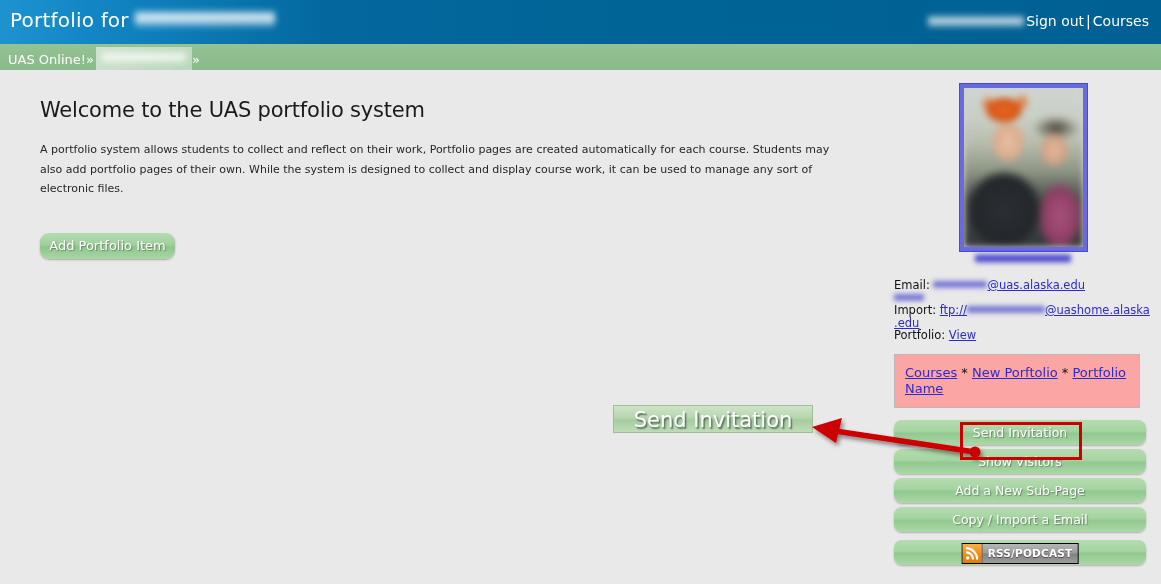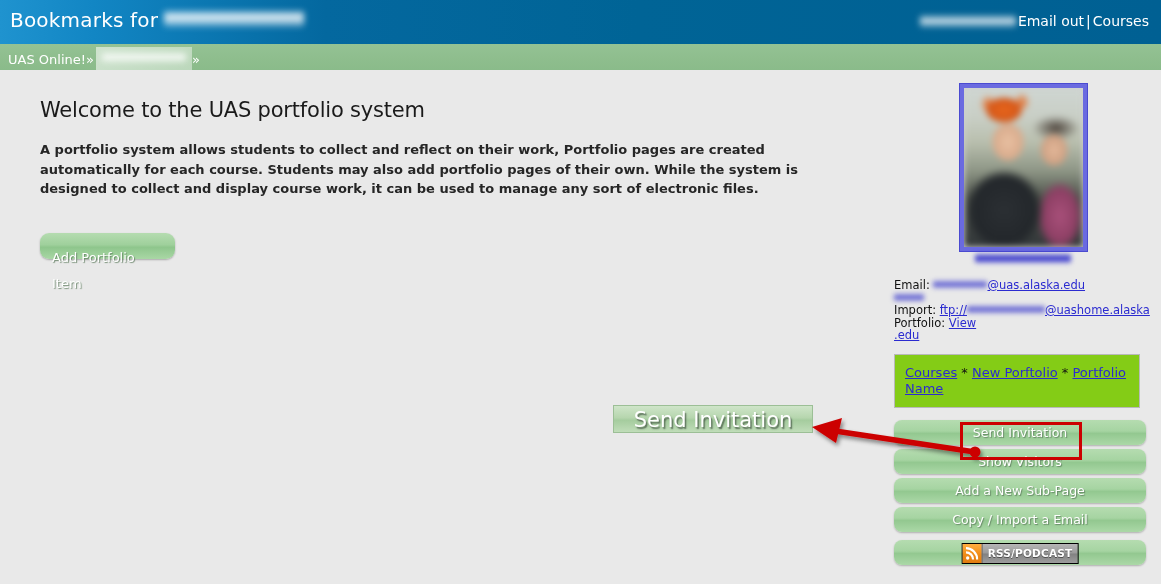--- a/index.html
+++ b/index.html
@@ -138,44 +138,43 @@
     width: 820px;
   }
   #page-title {
     font-size: 21px;
     font-weight: normal;
     color: #1a1a1a;
     margin: 0 0 18px 0;
     letter-spacing: -0.2px;
   }
   #intro-paragraph {
-    font-size: 13px;
+    font-size: 11px;
     line-height: 19.5px;
     color: #262626;
     margin: 0;
     width: 795px;
-    font-weight: bold;
   }
   #add-portfolio-item {
     position: absolute;
     left: 0;
     top: 135px;
     width: 135px;
     height: 26px;
     border-radius: 9px;
     background: linear-gradient(to bottom, #b5dcb0 0%, #9fd09c 45%, #8ec68c 55%, #a9d7a5 100%);
     box-shadow: 0 1px 2px rgba(0,0,0,0.28);
     color: #ffffff;
     font-size: 13px;
     line-height: 26px;
-    text-align: left;
+    text-align: center;
     text-shadow: 1px 1px 1px rgba(90,120,90,0.8);
     border: none;
     cursor: pointer;
-    padding: 12px;
+    padding: 0;
     font-family: "DejaVu Sans", sans-serif;
   }
 
   
   #sidebar {
     position: absolute;
     left: 894px;
     top: 84px;
     width: 258px;
   }
@@ -250,21 +249,21 @@
   }
   .r-email { width: 54px; }
   .r-home1 { width: 40px; }
   .r-home2 { width: 30px; }
   .r-files { width: 78px; }
 
   #nav-links-box {
     margin-top: 12px;
     width: 246px;
     border: 1px solid #b9b9b9;
-    background: #84cc16;
+    background: #fca5a5;
     padding: 10px 8px 10px 10px;
     font-size: 13px;
     line-height: 16px;
     box-sizing: border-box;
   }
   #nav-links-box a {
     color: #2b2bd0;
     text-decoration: underline;
   }
   #nav-links-box .star { color: #111; }
@@ -362,24 +361,24 @@
     border: 3px solid #cc0000;
     box-sizing: border-box;
     pointer-events: none;
   }
 </style>
 </head>
 <body>
 
 <div id="top-header">
   <div id="header-title">
-    <span>Bookmarks for</span><span class="redacted">&nbsp;</span>
+    <span>Portfolio for</span><span class="redacted">&nbsp;</span>
   </div>
   <div id="header-right">
-    <span class="redacted">&nbsp;</span><a href="#">Email out</a><span class="sep">|</span><a href="#">Courses</a>
+    <span class="redacted">&nbsp;</span><a href="#">Sign out</a><span class="sep">|</span><a href="#">Courses</a>
   </div>
 </div>
 
 <div id="breadcrumb-bar">
   <div id="breadcrumb">
     <a href="#">UAS Online!</a><span>»</span><span id="crumb-current-wrap"><span class="redacted">&nbsp;</span></span><span>»</span>
   </div>
 </div>
 
 <div id="main-col">
@@ -403,25 +402,25 @@
       <span class="redacted r-email">&nbsp;</span><a href="#">@uas.alaska.edu</a>
     </div>
     <div class="row">
       <span class="redacted r-home2">&nbsp;</span>
     </div>
     <div class="row">
       <span class="lbl">Import:</span>
       <a href="#">ftp://</a><span class="redacted r-files">&nbsp;</span><a href="#">@uashome.alaska</a>
     </div>
     <div class="row">
+      <a href="#">.edu</a>
+    </div>
+    <div class="row">
       <span class="lbl">Portfolio:</span>
       <a href="#">View</a>
-    </div>
-    <div class="row">
-      <a href="#">.edu</a>
     </div>
   </div>
 
   <div id="nav-links-box">
     <a href="#">Courses</a>
     <span class="star">*</span>
     <a href="#">New  Porftolio</a>
     <span class="star">*</span>
     <a href="#">Portfolio  Name</a>
   </div>

